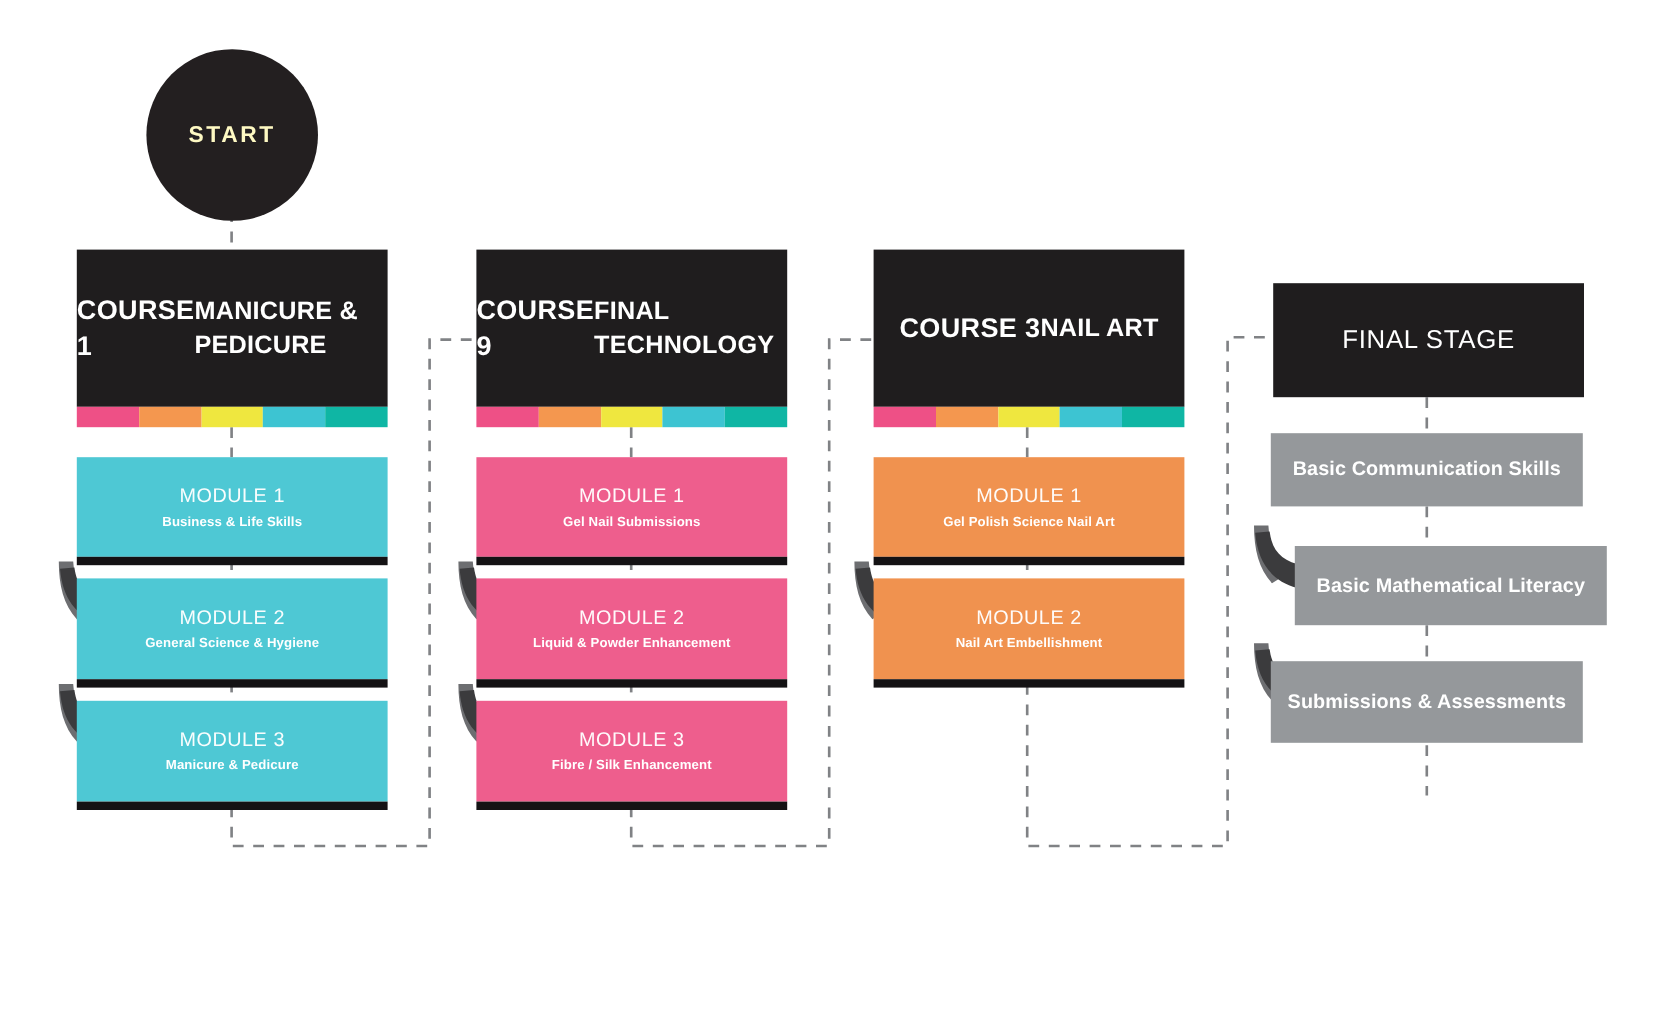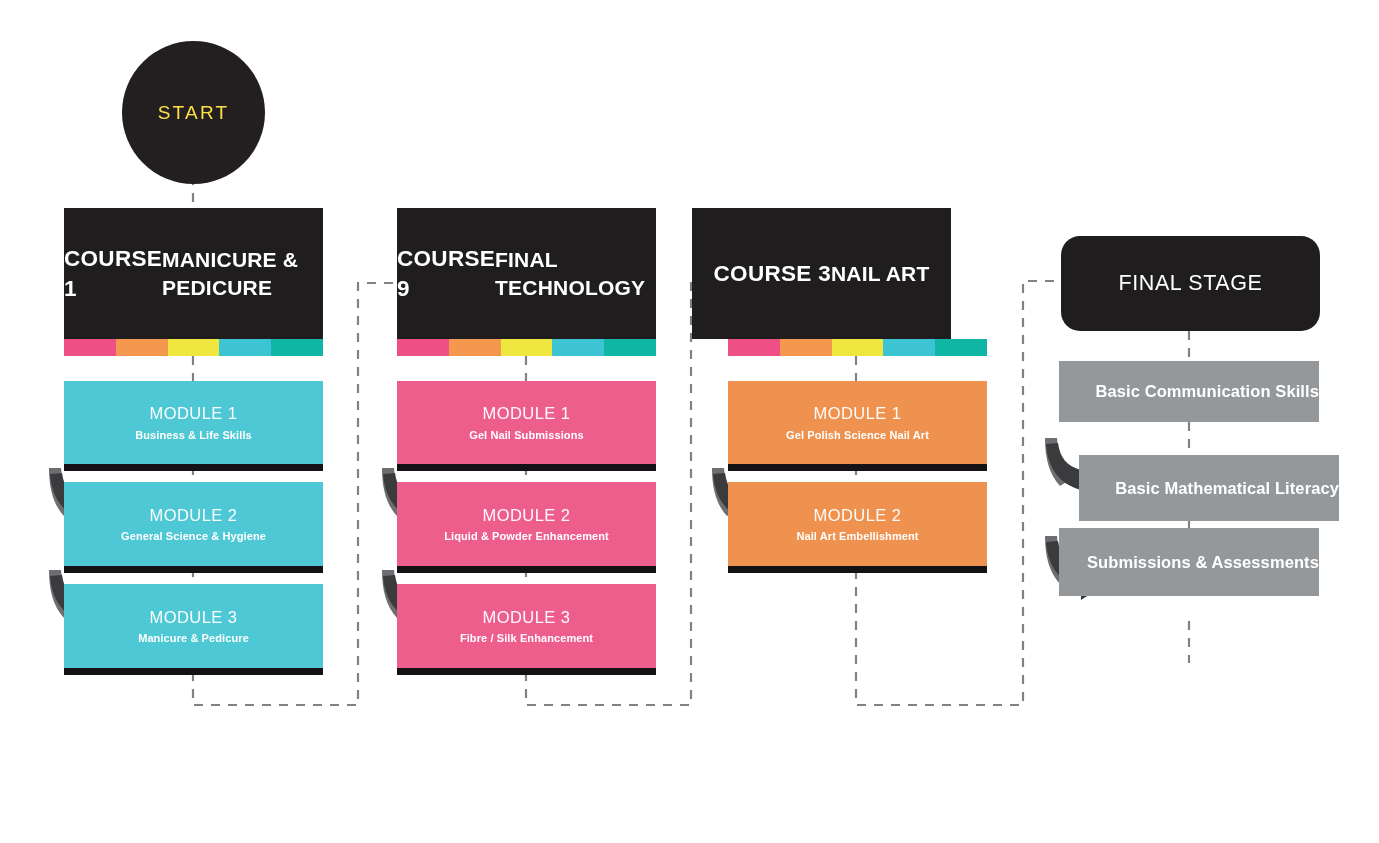--- a/index.html
+++ b/index.html
@@ -30,22 +30,22 @@
   }
   
   .terminal {
     border-radius: 50%;
     background: #231f20;
     display: flex;
     align-items: center;
     justify-content: center;
   }
   .terminal-label {
-    color: #fde047;
-    font-weight: normal;
+    color: #fef9c3;
+    font-weight: bold;
     letter-spacing: 2.2px;
     font-size: 19px;
   }
   
   .course-header {
     background: #1f1d1e;
     display: flex;
     flex-direction: row;
     align-items: center;
     justify-content: center;
@@ -106,21 +106,21 @@
     letter-spacing: .1px;
     line-height: 1.55;
   }
   .module-underbar {
     position: absolute;
     background: #141214;
   }
   .final-box {
     display: flex;
     align-items: center;
-    justify-content: flex-end;
+    justify-content: center;
     color: #ffffff;
     text-align: center;
   }
   .final-box .fb-label {
     font-size: 16.5px;
     font-weight: bold;
     letter-spacing: .1px;
   }
 </style>
 </head>
@@ -237,21 +237,21 @@
     <span class="mod-title">Liquid &amp; Powder Enhancement</span>
   </div>
   <div class="module-underbar" style="left:397px; top:566px; width:259px; height:7px;"></div>
 
   <div class="node module" style="left:397px; top:584px; width:259px; height:84px; background:#ee5e8d;">
     <span class="mod-num">MODULE 3</span>
     <span class="mod-title">Fibre / Silk Enhancement</span>
   </div>
   <div class="module-underbar" style="left:397px; top:668px; width:259px; height:7px;"></div>
 
-  <div class="node course-header" style="left:692px; top:208px; width:259px; height:131px;">
+  <div class="node course-header" style="left:728px; top:208px; width:259px; height:131px;">
     <span class="ch-line1">COURSE 3</span>
     <span class="ch-line2">NAIL ART</span>
   </div>
   <div class="node color-strip" style="left:728px; top:339px; width:259px; height:17px;">
     <span style="background:#ee5086"></span>
     <span style="background:#f4974f"></span>
     <span style="background:#efe73f"></span>
     <span style="background:#3dc4d2"></span>
     <span style="background:#0fb6a4"></span>
   </div>
@@ -261,30 +261,30 @@
     <span class="mod-title">Gel Polish Science Nail Art</span>
   </div>
   <div class="module-underbar" style="left:728px; top:464px; width:259px; height:7px;"></div>
 
   <div class="node module" style="left:728px; top:482px; width:259px; height:84px; background:#f0924f;">
     <span class="mod-num">MODULE 2</span>
     <span class="mod-title">Nail Art Embellishment</span>
   </div>
   <div class="module-underbar" style="left:728px; top:566px; width:259px; height:7px;"></div>
 
-  <div class="node final-header" style="left:1061px; top:236px; width:259px; height:95px;border-radius:19px;">
+  <div class="node final-header" style="left:1061px; top:236px; width:259px; height:95px;">
     <span class="fh-label">FINAL STAGE</span>
   </div>
 
   <div class="node final-box" style="left:1059px; top:361px; width:260px; height:61px; background:#95989b;">
     <span class="fb-label">Basic Communication Skills</span>
   </div>
 
   <div class="node final-box" style="left:1059px; top:455px; width:260px; height:66px; background:#95989b;margin-left:20px;">
     <span class="fb-label">Basic Mathematical Literacy</span>
   </div>
 
-  <div class="node final-box" style="left:1059px; top:528px; width:260px; height:68px; background:#95989b;">
+  <div class="node final-box" style="left:1059px; top:551px; width:260px; height:68px; background:#95989b;">
     <span class="fb-label">Submissions &amp; Assessments</span>
   </div>
 
 
 </div>
 
 </body></html>

